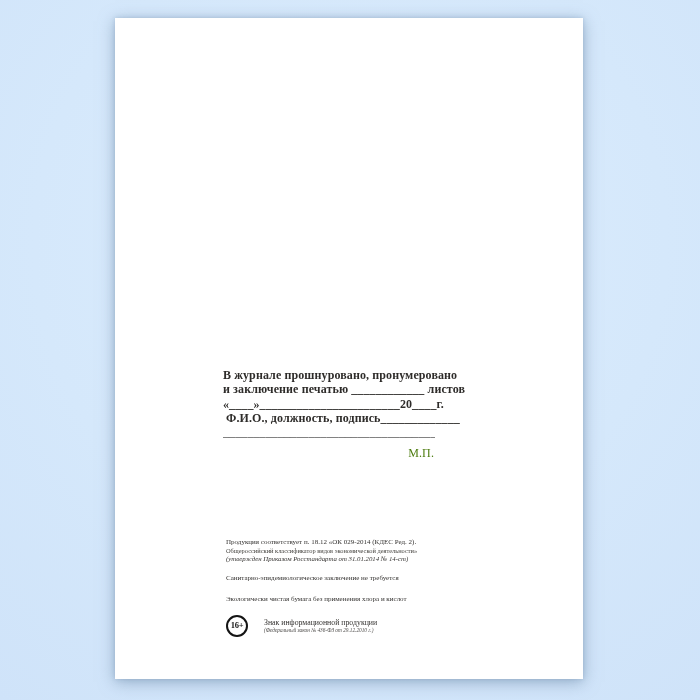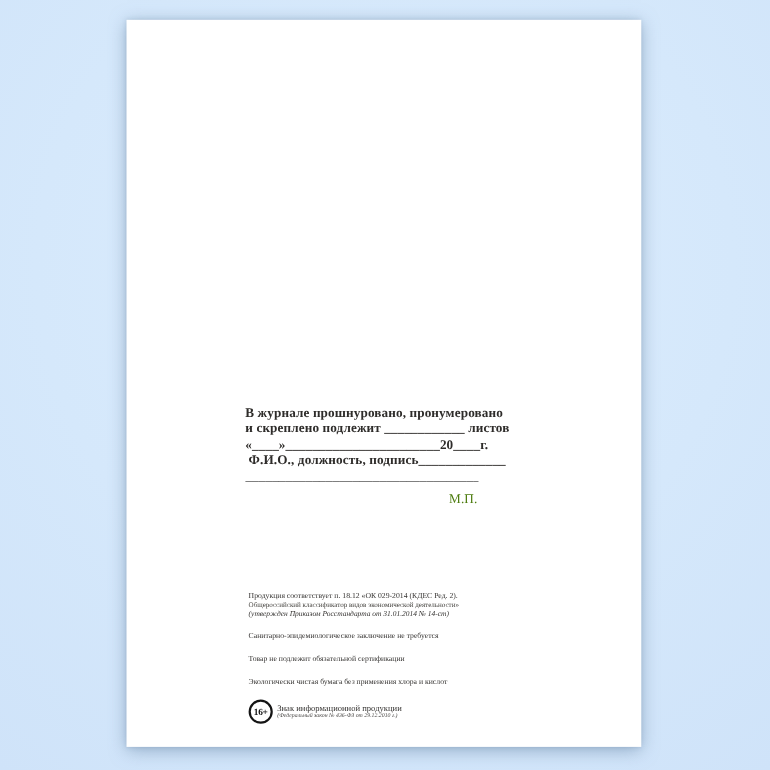--- a/index.html
+++ b/index.html
@@ -102,21 +102,21 @@
     align-items: center;
     justify-content: center;
     font-weight: bold;
     font-size: 8.5px;
     letter-spacing: -0.3px;
     color: #141414;
     background: #ffffff;
     flex: 0 0 auto;
   }
 
-  .age-text { margin-left: 4px; }
+  .age-text { margin-left: 16px; }
 
   .age-label {
     font-size: 7.8px;
     line-height: 9px;
     color: #343230;
   }
 
   .age-law {
     font-size: 5.3px;
     line-height: 7px;
@@ -125,34 +125,33 @@
   }
 </style>
 </head>
 <body>
 
 <div class="scene">
   <div class="page">
 
     <div class="seal-block">
       <div>В журнале прошнуровано, пронумеровано</div>
-      <div>и скреплено подлежит ____________ листов</div>
+      <div>и заключение печатью ____________ листов</div>
       <div>«____»_______________________20____г.</div>
       <div class="seal-line4">Ф.И.О., должность, подпись_____________</div>
       <div class="seal-line5">___________________________________</div>
       <div class="stamp-mark">М.П.</div>
     </div>
 
     <div class="info-block">
       <div>Продукция соответствует п. 18.12 «ОК 029-2014 (КДЕС Ред. 2).</div>
       <div class="info-compliance-2">Общероссийский классификатор видов экономической деятельности»</div>
       <div class="info-compliance-3">(утвержден Приказом Росстандарта от 31.01.2014 № 14-ст)</div>
 
       <div class="info-sanitary">Санитарно-эпидемиологическое заключение не требуется</div>
-      <div class="info-cert">Товар не подлежит обязательной сертификации</div>
       <div class="info-ecology">Экологически чистая бумага без применения хлора и кислот</div>
 
       <div class="age-row">
         <div class="age-badge">16+</div>
         <div class="age-text">
           <div class="age-label">Знак информационной продукции</div>
           <div class="age-law">(Федеральный закон № 436-ФЗ от 29.12.2010 г.)</div>
         </div>
       </div>
     </div>

